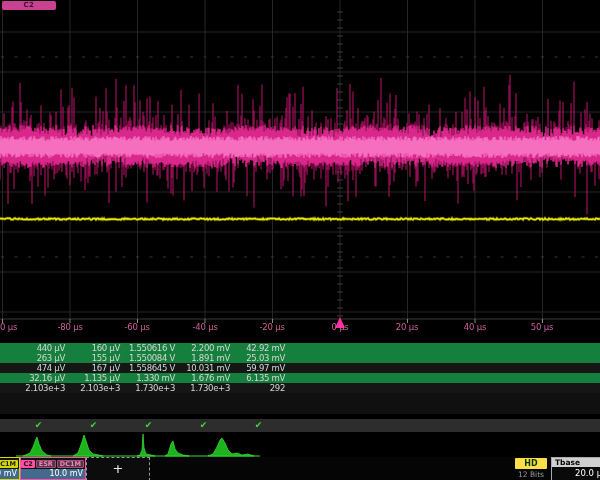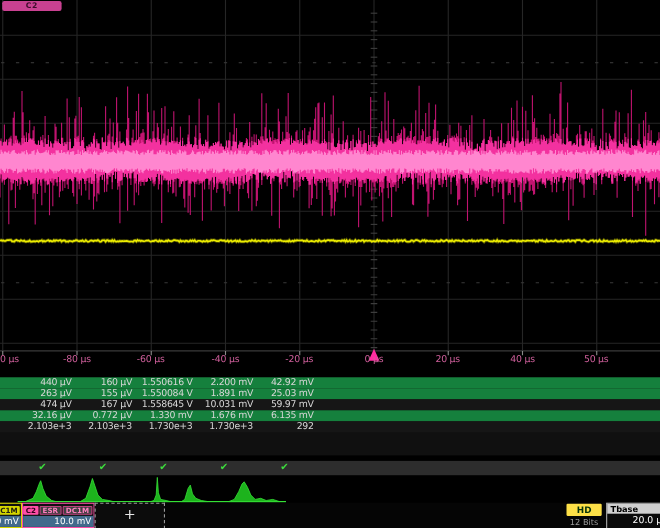--- a/index.html
+++ b/index.html
@@ -269,21 +269,21 @@
       </div>
       <div class="mrow odd">
         <div class="vcell" style="left: 12px;">474 µV</div>
         <div class="vcell" style="left: 67px;">167 µV</div>
         <div class="vcell" style="left: 122px;">1.558645 V</div>
         <div class="vcell" style="left: 177px;">10.031 mV</div>
         <div class="vcell" style="left: 232px;">59.97 mV</div>
       </div>
       <div class="mrow even">
         <div class="vcell" style="left: 12px;">32.16 µV</div>
-        <div class="vcell" style="left: 67px;">0.772 µV</div>
+        <div class="vcell" style="left: 67px;">1.135 µV</div>
         <div class="vcell" style="left: 122px;">1.330 mV</div>
         <div class="vcell" style="left: 177px;">1.676 mV</div>
         <div class="vcell" style="left: 232px;">6.135 mV</div>
       </div>
       <div class="mrow odd">
         <div class="vcell" style="left: 12px;">2.103e+3</div>
         <div class="vcell" style="left: 67px;">2.103e+3</div>
         <div class="vcell" style="left: 122px;">1.730e+3</div>
         <div class="vcell" style="left: 177px;">1.730e+3</div>
         <div class="vcell" style="left: 232px;">292</div>

